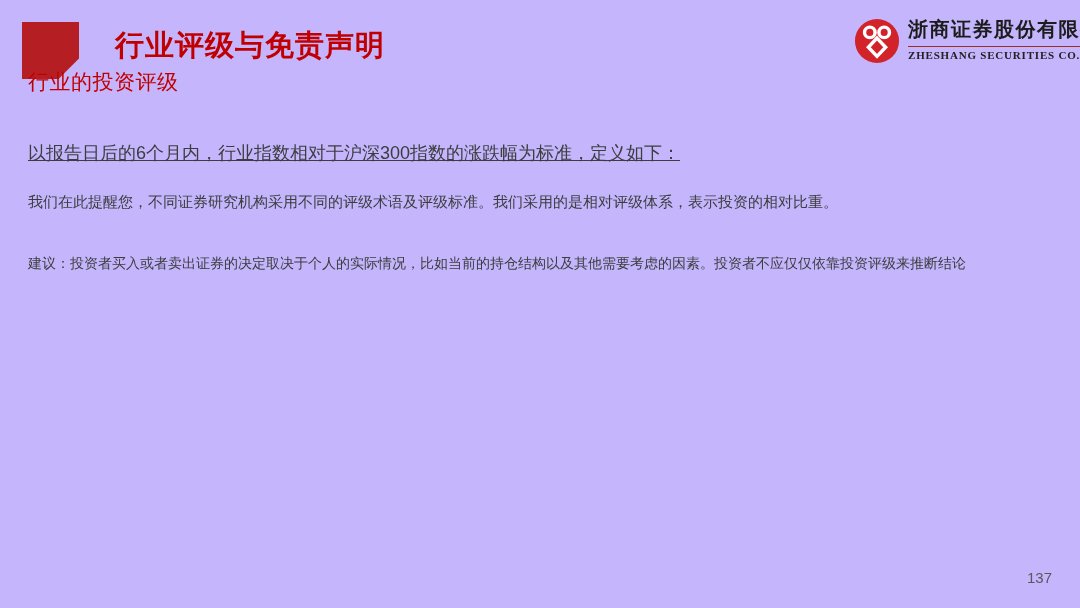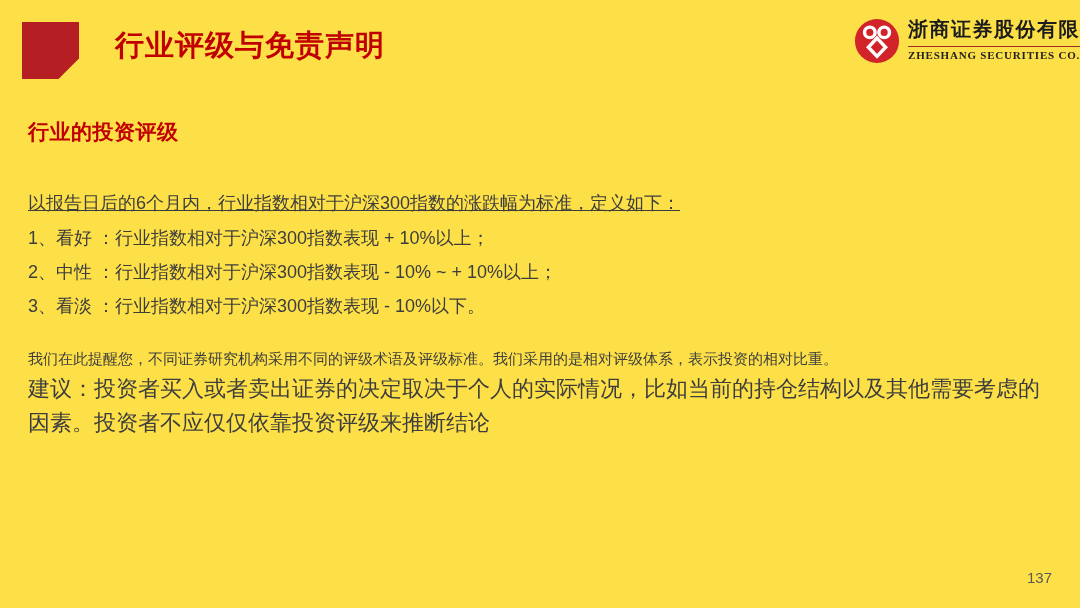--- a/index.html
+++ b/index.html
@@ -4,21 +4,21 @@
 <style>
   * { margin: 0; padding: 0; box-sizing: border-box; }
   html, body { background: #ffffff; }
   body {
     font-family: "Liberation Sans", "DejaVu Sans", sans-serif;
     width: 1080px; height: 608px;
     position: relative;
     overflow: hidden;
     color: #3d3d3d;
   }
-  .slide { position: absolute; inset: 0; background: #fde047; }
+  .slide { position: absolute; inset: 0; background: #c4b5fd; }
 
   
   .accent-square {
     position: absolute; left: 22px; top: 22px;
     width: 57px; height: 57px;
     background: #b51f24;
     clip-path: polygon(0 0, 100% 0, 100% 64%, 64% 100%, 0 100%);
   }
   .page-title {
     position: absolute; left: 115px; top: 26px;
@@ -38,39 +38,40 @@
   }
   .logo-en {
     font-family: "Liberation Serif", "DejaVu Serif", serif;
     font-size: 11px; font-weight: 700; color: #222222;
     letter-spacing: 0.8px; margin-top: 2px; white-space: nowrap;
   }
 
   
   .content { position: absolute; left: 28px; right: 26px; top: 0; }
   .section-heading {
-    margin-top: 118px;
-    font-size: 21px; font-weight: 700; color: #c00000;
+    margin-top: 68px;
+    font-size: 21px; font-weight: 400; color: #c00000;
     letter-spacing: 0.5px;
   }
   .intro {
     margin-top: 44px;
     font-size: 18px; line-height: 26px; color: #3d3d3d; text-decoration: underline;
   }
   .rating-list { list-style: none; margin-top: 5px; }
   .rating-item {
     font-size: 18px; line-height: 34px; color: #3d3d3d;
     white-space: nowrap;
   }
   .note {
     margin-top: 23px;
     font-size: 15px; line-height: 26px; color: #3d3d3d;
   }
   .suggestion {
-    font-size: 22px; line-height: 34px; color: #3d3d3d;
+    margin-top: 36px;
+    font-size: 14px; line-height: 24px; color: #3d3d3d;
   }
 
   
   .page-number {
     position: absolute; right: 28px; bottom: 22px;
     font-size: 15px; color: #595959;
   }
 </style>
 </head>
 <body>
@@ -95,25 +96,20 @@
       <span class="logo-cn">浙商证券股份有限公司</span>
       <span class="logo-en">ZHESHANG SECURITIES CO.LTD</span>
     </span>
   </div>
 
   <div class="content">
     <div class="section-heading">行业的投资评级</div>
 
     <p class="intro">以报告日后的6个月内，行业指数相对于沪深300指数的涨跌幅为标准，定义如下：</p>
 
-    <ul class="rating-list">
-      <li class="rating-item">1、看好 ：行业指数相对于沪深300指数表现 + 10%以上；</li>
-      <li class="rating-item">2、中性 ：行业指数相对于沪深300指数表现 - 10% ~ + 10%以上；</li>
-      <li class="rating-item">3、看淡 ：行业指数相对于沪深300指数表现 - 10%以下。</li>
-    </ul>
 
     <p class="note">我们在此提醒您，不同证券研究机构采用不同的评级术语及评级标准。我们采用的是相对评级体系，表示投资的相对比重。</p>
 
     <p class="suggestion">建议：投资者买入或者卖出证券的决定取决于个人的实际情况，比如当前的持仓结构以及其他需要考虑的因素。投资者不应仅仅依靠投资评级来推断结论</p>
   </div>
 
   <div class="page-number">137</div>
 
 </div>
 

